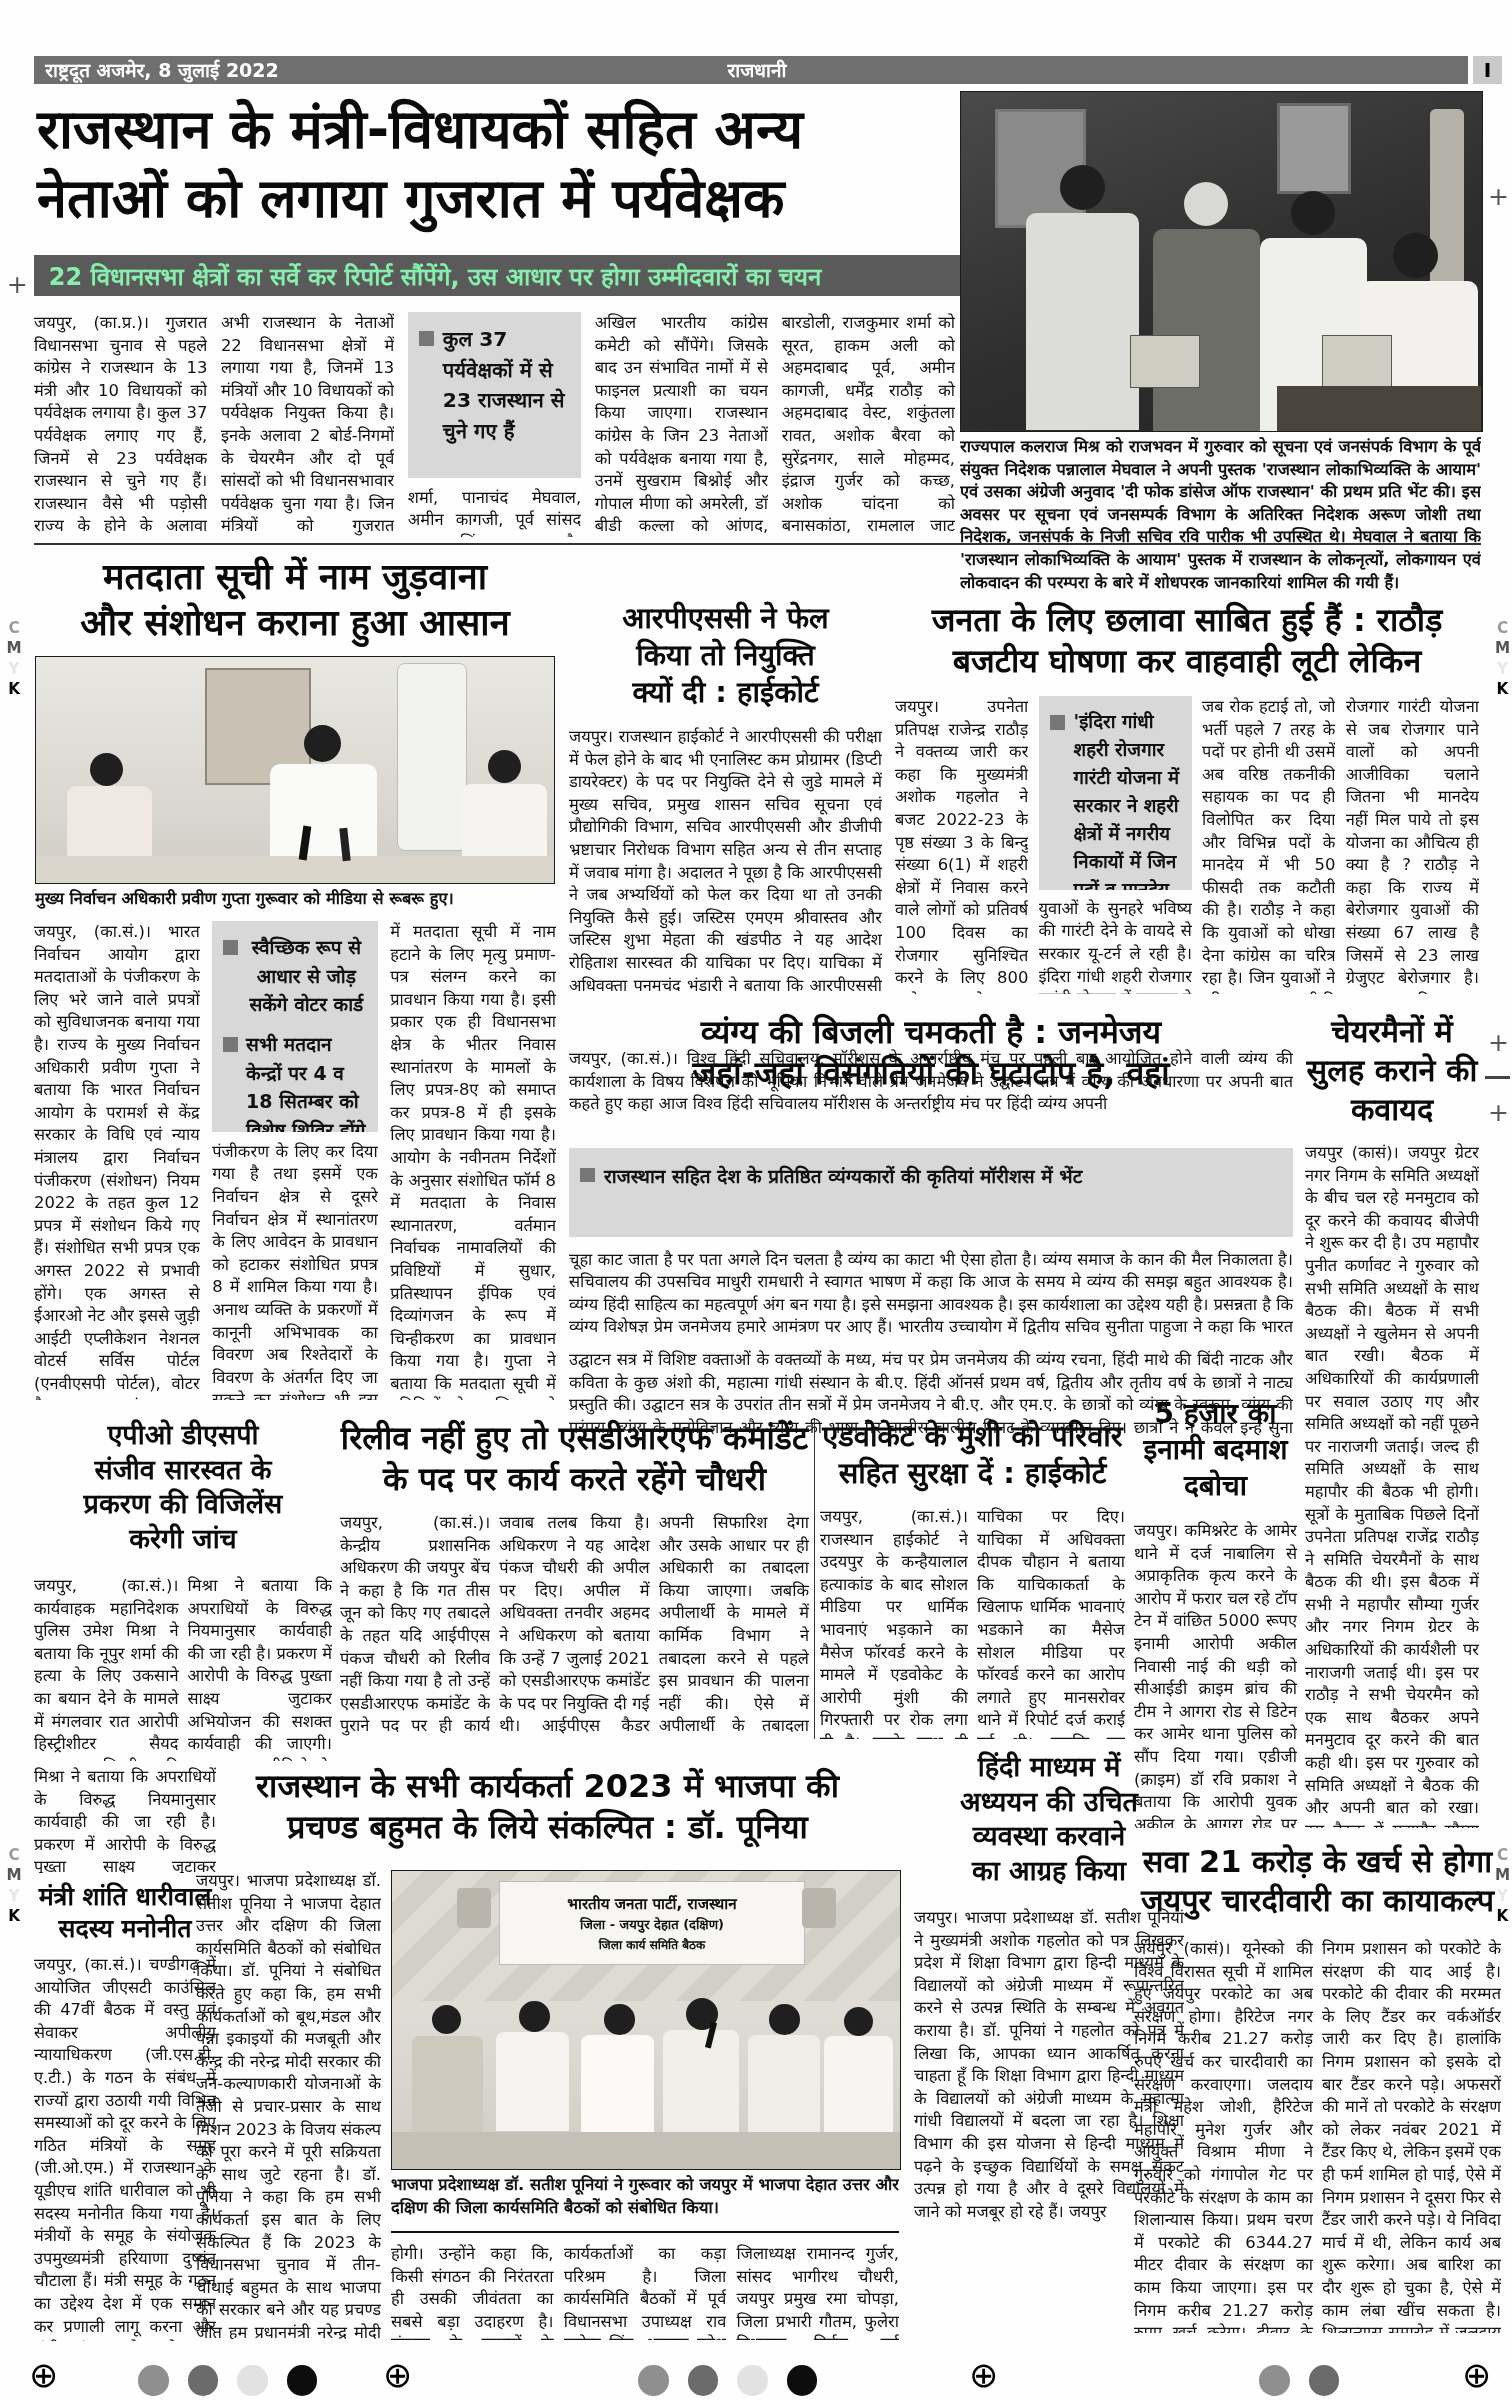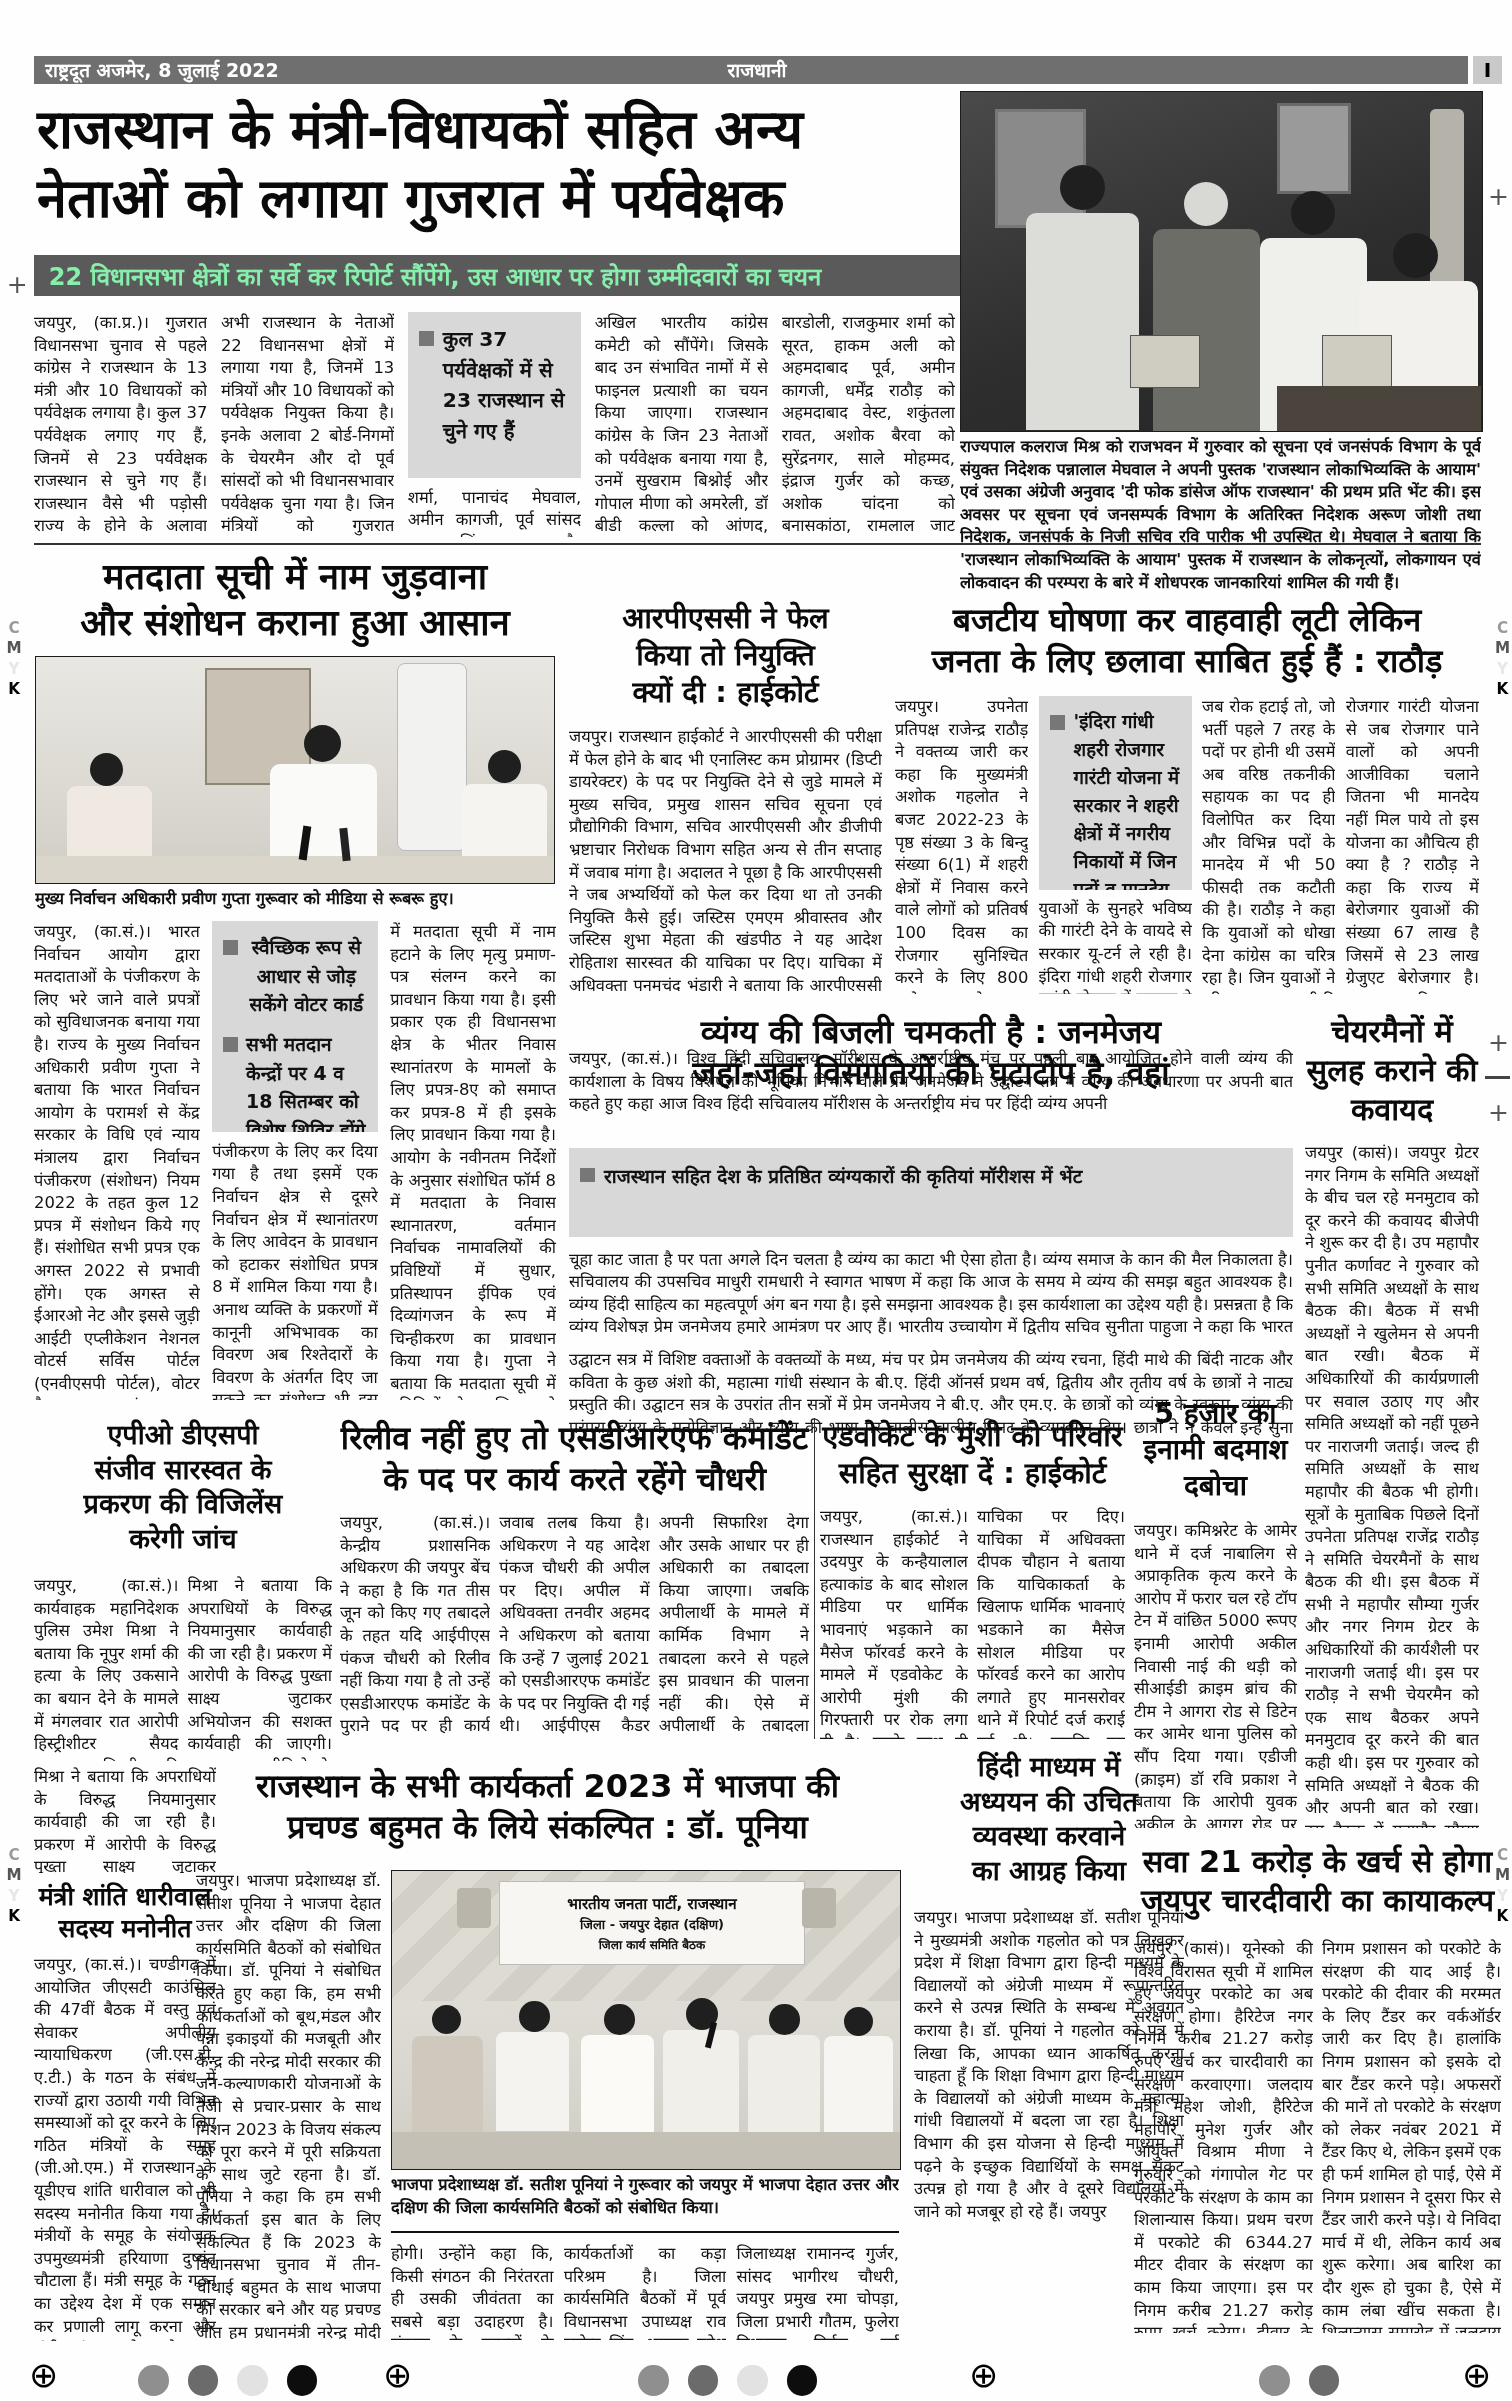--- a/index.html
+++ b/index.html
@@ -166,22 +166,22 @@
   </div>
 
   <div class="abs hl" style="left:569px;top:600px;width:313px;font-size:29px;">
     <div>आरपीएससी ने फेल</div>
     <div>किया तो नियुक्ति</div>
     <div>क्यों दी : हाईकोर्ट</div>
   </div>
   <div class="abs bt" style="left:569px;top:726px;width:313px;height:265px;">जयपुर। राजस्थान हाईकोर्ट ने आरपीएससी की परीक्षा में फेल होने के बाद भी एनालिस्ट कम प्रोग्रामर (डिप्टी डायरेक्टर) के पद पर नियुक्ति देने से जुडे मामले में मुख्य सचिव, प्रमुख शासन सचिव सूचना एवं प्रौद्योगिकी विभाग, सचिव आरपीएससी और डीजीपी भ्रष्टाचार निरोधक विभाग सहित अन्य से तीन सप्ताह में जवाब मांगा है। अदालत ने पूछा है कि आरपीएससी ने जब अभ्यर्थियों को फेल कर दिया था तो उनकी नियुक्ति कैसे हुई। जस्टिस एमएम श्रीवास्तव और जस्टिस शुभा मेहता की खंडपीठ ने यह आदेश रोहिताश सारस्वत की याचिका पर दिए। याचिका में अधिवक्ता पूनमचंद भंडारी ने बताया कि आरपीएससी ने एनालिस्ट कम प्रोग्रामर (डिप्टी डायरेक्टर) के 48 पदों की भर्ती के लिए विज्ञप्ति जारी की थी।</div>
 
   <div class="abs hl" style="left:895px;top:600px;width:584px;font-size:32px;">
+    <div>जनता के लिए छलावा साबित हुई हैं : राठौड़</div>
     <div>बजटीय घोषणा कर वाहवाही लूटी लेकिन</div>
-    <div>जनता के लिए छलावा साबित हुई हैं : राठौड़</div>
   </div>
   <div class="abs cols" style="left:895px;top:696px;width:584px;height:298px;gap:10.2px;">
     <div class="c">जयपुर। उपनेता प्रतिपक्ष राजेन्द्र राठौड़ ने वक्तव्य जारी कर कहा कि मुख्यमंत्री अशोक गहलोत ने बजट 2022-23 के पृष्ठ संख्या 3 के बिन्दु संख्या 6(1) में शहरी क्षेत्रों में निवास करने वाले लोगों को प्रतिवर्ष 100 दिवस का रोजगार सुनिश्चित करने के लिए 800 करोड़ रुपये का प्रावधान करके इंदिरा गांधी शहरी रोजगार गारंटी योजना लागू करने की बजटीय घोषणा कर वाहवाही लूटी थी लेकिन आज यह घोषणा अन्य बजटीय घोषणाओं की भांति छलावा साबित हुई है। राठौड़ ने कहा कि प्रदेश के लाखों</div>
     <div class="c" style="flex:1.15;">
       <div class="qbox" style="margin-bottom:8px;height:169px;">
         <span class="sq"></span>
         <span class="qtext" style="font-size:18.6px;">'इंदिरा गांधी शहरी रोजगार गारंटी योजना में सरकार ने शहरी क्षेत्रों में नगरीय निकायों में जिन पदों व मानदेय पर पर भर्तियां निकाली थी, अब पदों व मानदेय को कम करके लाखों युवाओं के सपनों के साथ खिलवाड़ किया है'</span>
       </div>
       <span>युवाओं के सुनहरे भविष्य की गारंटी देने के वायदे से सरकार यू-टर्न ले रही है। इंदिरा गांधी शहरी रोजगार गारंटी योजना में सरकार ने शहरी क्षेत्रों में नगरीय निकायों में जिन पदों व मानदेय पर पर भर्तियां निकाली थी, अब पदों व मानदेय को कम करके लाखों युवाओं के सपनों के साथ खिलवाड़ किया है। राठौड़ ने कहा कि पहले तो स्वायत्त शासन विभाग ने मई माह में 7 प्रकार के पदों वरिष्ठ तकनीकी सहायक, कनिष्ठ तकनीकी सहायक, लेखा सहायक, शहरी रोजगार सहायक, एम आई एस मैनेजर, मशीन विथ मैन व मल्टी टास्क वर्कर है, की भर्तियां निकाली थी जिसमें लाखों बेरोजगार युवाओं ने इसमें आवेदन किया था। तत्पश्चात् भर्ती पर पहले वित्त विभाग ने रोक लगाई और</span>
     </div>

